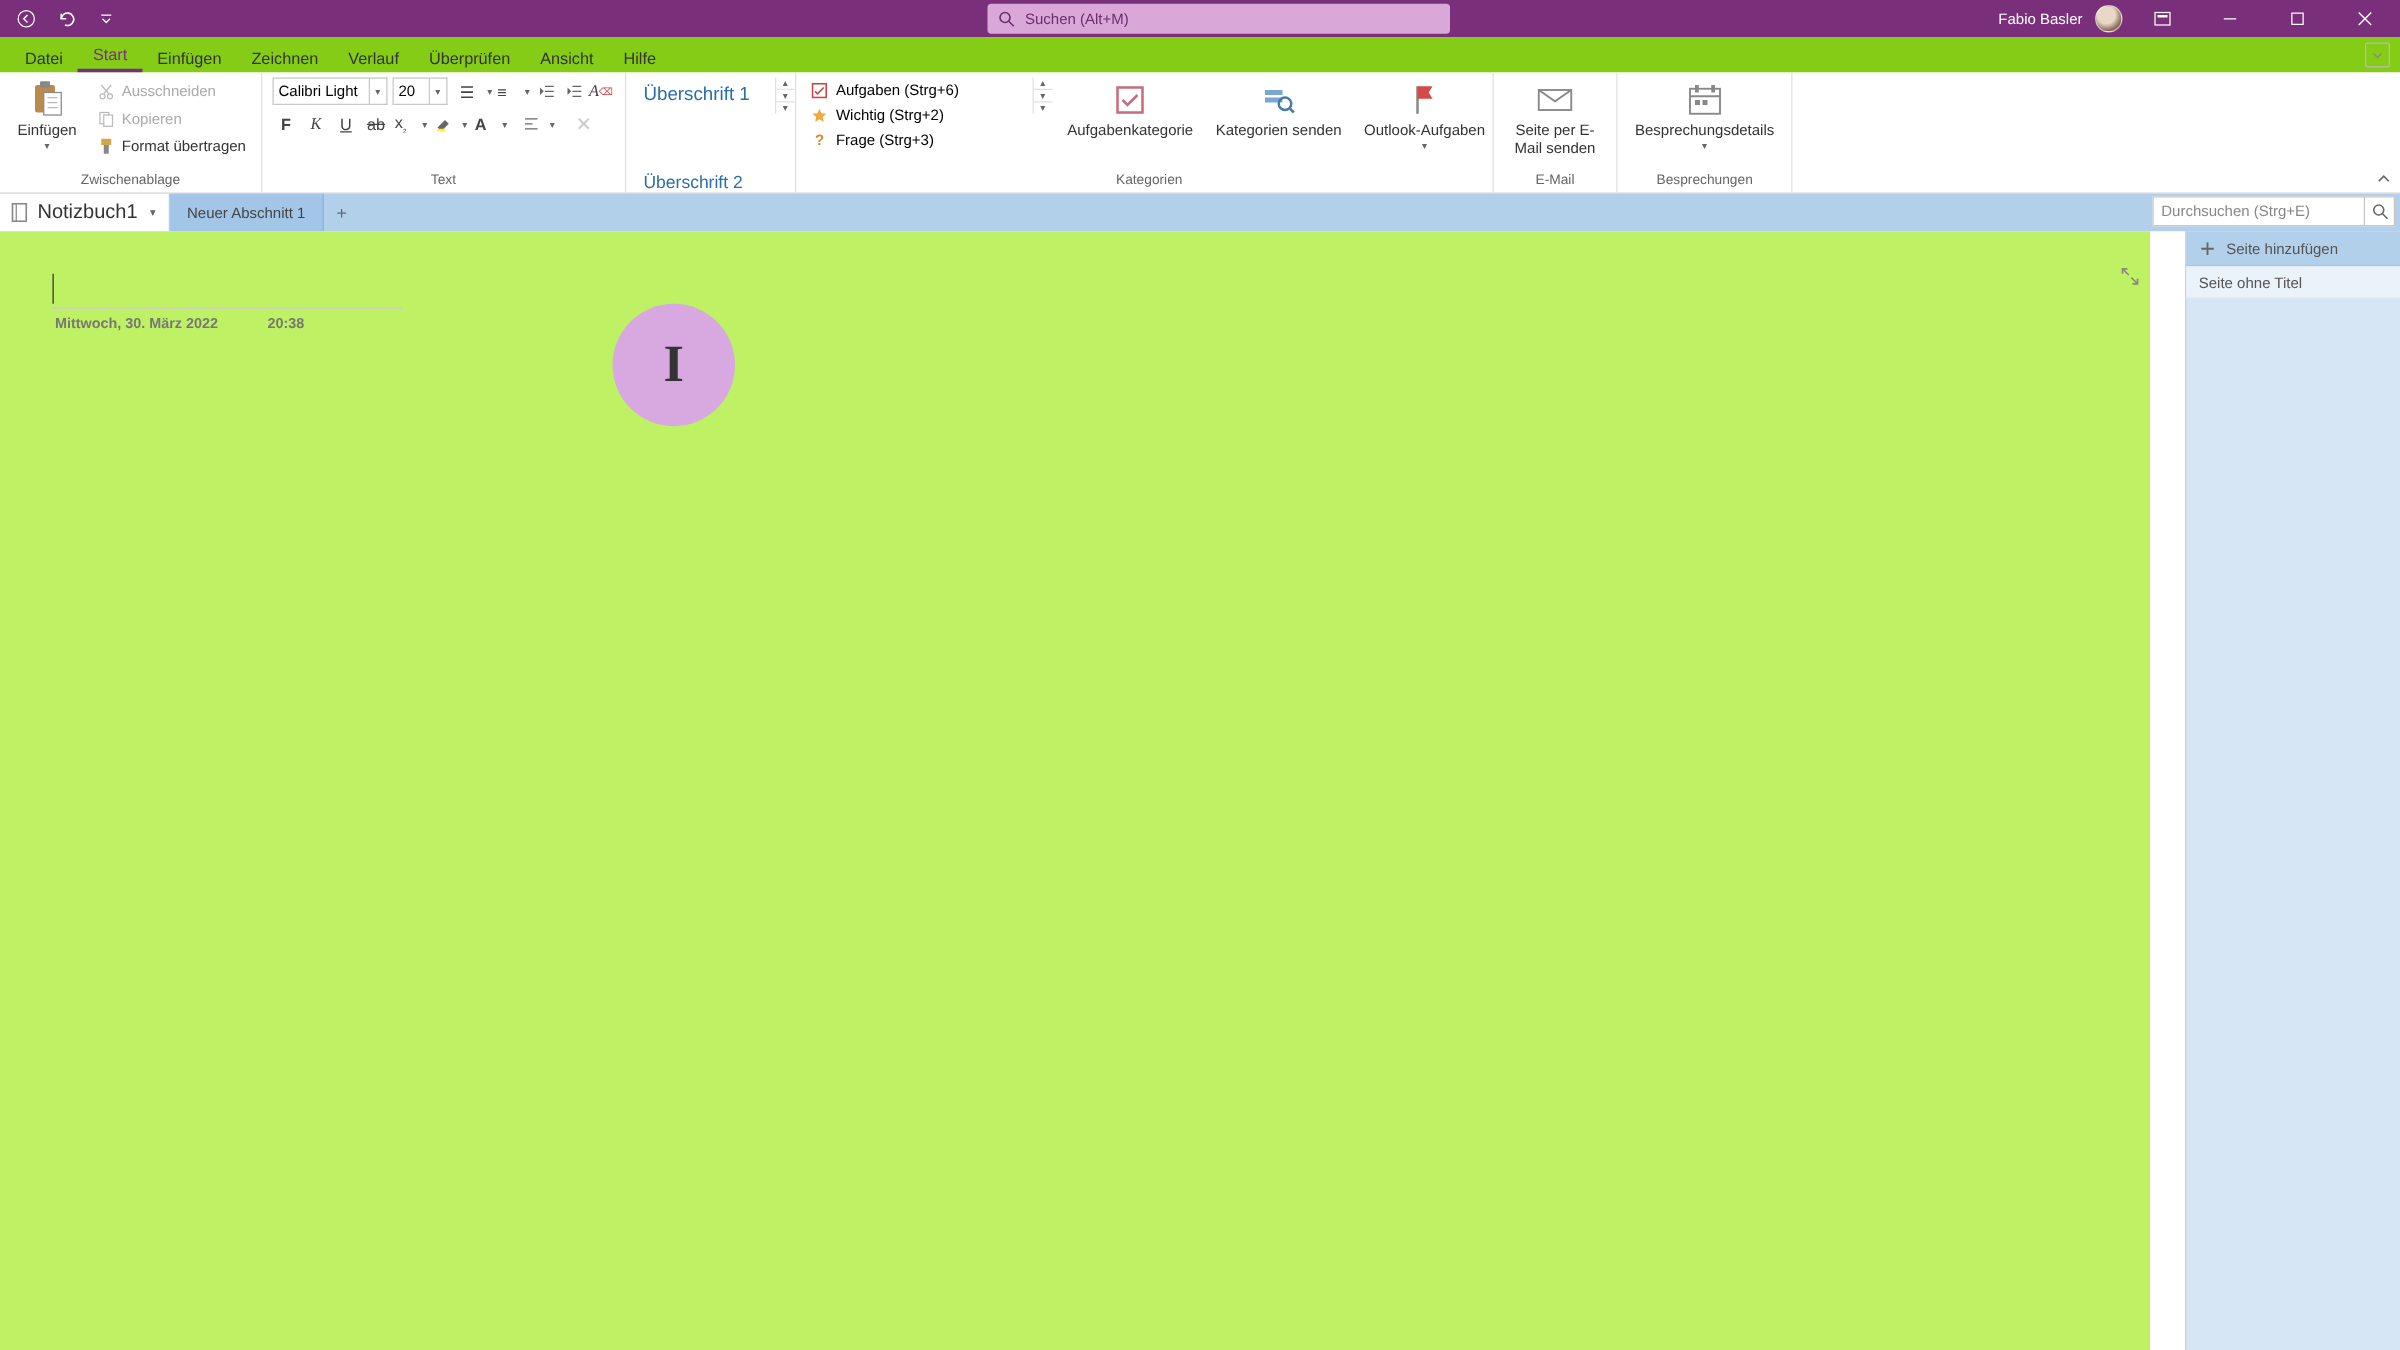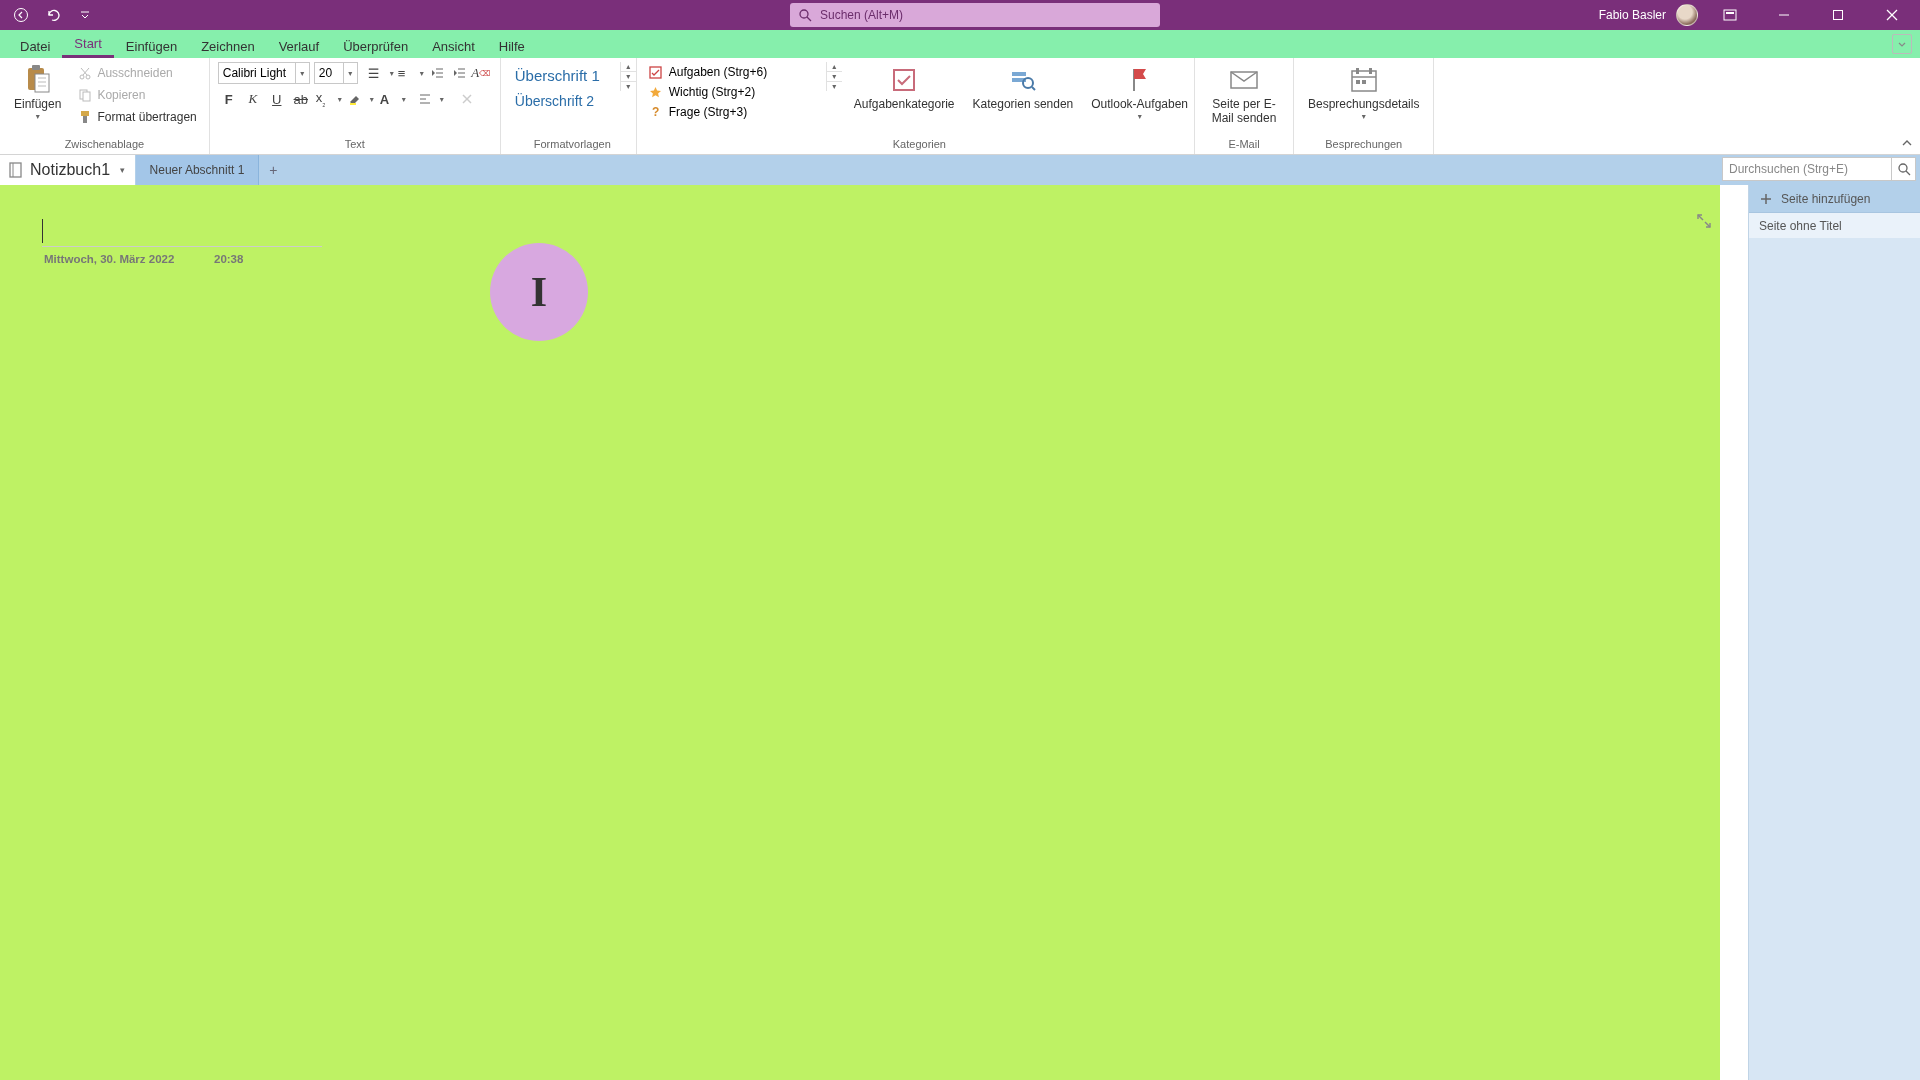--- a/index.html
+++ b/index.html
@@ -14,21 +14,21 @@
 .titlebar .searchwrap { position: absolute; left: 790px; top: 3px; }
 .titlebar .search { width: 370px; height: 24px; background: #d9a8d9; border: none; border-radius: 3px; padding: 0 10px 0 30px; font-size: 12px; color: #5a1d5a; }
 .titlebar .search::placeholder { color: #6b2d6b; }
 .titlebar .searchicon { position: absolute; left: 8px; top: 5px; color: #6b2d6b; }
 .titlebar .right { margin-left: auto; display: flex; align-items: center; gap: 10px; padding-right: 6px; }
 .titlebar .user { font-size: 12px; }
 .titlebar .avatar { width: 22px; height: 22px; border-radius: 50%; background: radial-gradient(circle at 40% 35%, #e8d8c8 40%, #8a6a5a 70%); border: 1px solid rgba(255,255,255,0.5); }
 .titlebar .wbtn { width: 44px; height: 30px; display: flex; align-items: center; justify-content: center; }
 
 
-.menutabs { height: 28px; background: #86efac; display: flex; align-items: flex-end; padding-left: 8px; gap: 0; border-bottom: 0; position: relative; }
+.menutabs { height: 28px; background: #84cc16; display: flex; align-items: flex-end; padding-left: 8px; gap: 0; border-bottom: 0; position: relative; }
 .menutabs .mtab { padding: 6px 12px 4px 12px; font-size: 13px; color: #333; cursor: pointer; }
 .menutabs .mtab.active { color: #7a2f7a; border-bottom: 3px solid #7a2f7a; font-weight: 400; }
 .menutabs .modebtn { position: absolute; right: 8px; top: 4px; width: 20px; height: 20px; border: 1px solid #bbb; border-radius: 2px; display:flex; align-items:center; justify-content:center;}
 
 
 .ribbon { height: 97px; background: #fff; border-bottom: 1px solid #d4d4d4; display: flex; position: relative; }
 .rgroup { border-right: 1px solid #e1e1e1; padding: 4px 8px 2px 8px; display: flex; flex-direction: column; justify-content: space-between; }
 .rgroup .glabel { text-align: center; font-size: 11px; color: #666; padding-bottom: 2px; }
 .rgroup .gbody { flex: 1; display: flex; align-items: flex-start; gap: 6px; }
 
@@ -41,21 +41,21 @@
 .fontname { width: 78px; height: 22px; border: 1px solid #c8c8c8; font-size: 12px; padding: 0 4px; background: #fff; }
 .fontsize { width: 30px; height: 22px; border: 1px solid #c8c8c8; font-size: 12px; padding: 0 4px; background: #fff; }
 .dd { width: 14px; height: 22px; border: 1px solid #c8c8c8; border-left: none; display:flex;align-items:center;justify-content:center;font-size:8px;color:#666;background:#fff;}
 .tbtn { width: 22px; height: 22px; display: flex; align-items: center; justify-content: center; font-size: 13px; color: #444; cursor: pointer; }
 .tbtn.split { width: 30px; justify-content: space-between; padding: 0 2px; }
 .tbtn .caret { font-size: 8px; color: #666; margin-left: 1px; }
 
 .styleslist { width: 105px; }
 .styleitem { height: 26px; display: flex; align-items: center; padding: 0 6px; font-size: 15px; cursor: pointer; }
 .styleitem.h1 { color: #2a6da8; font-weight: 400; }
-.styleitem.h2 { color: #2a6da8; font-weight: 400; font-size: 14px; }
+.styleitem.h2 { color: #2a6da8; font-weight: 400; font-size: 14px; margin-top: 44px; }
 .stylescroll { width: 16px; display: flex; flex-direction: column; border-left: 1px solid #e1e1e1; }
 .stylescroll div { flex:1; display:flex;align-items:center;justify-content:center;font-size:8px;color:#666;border-bottom:1px solid #e1e1e1;cursor:pointer;}
 .stylescroll div:last-child{border-bottom:none;}
 
 .taglist { width: 175px; }
 .tagitem { height: 20px; display: flex; align-items: center; gap: 6px; font-size: 12px; padding: 0 4px; cursor: pointer; }
 .tagitem .tagico { width: 14px; height: 14px; display:flex;align-items:center;justify-content:center; }
 
 .collapse { position: absolute; right: 6px; bottom: 4px; font-size: 11px; color: #666; cursor: pointer; }
 

